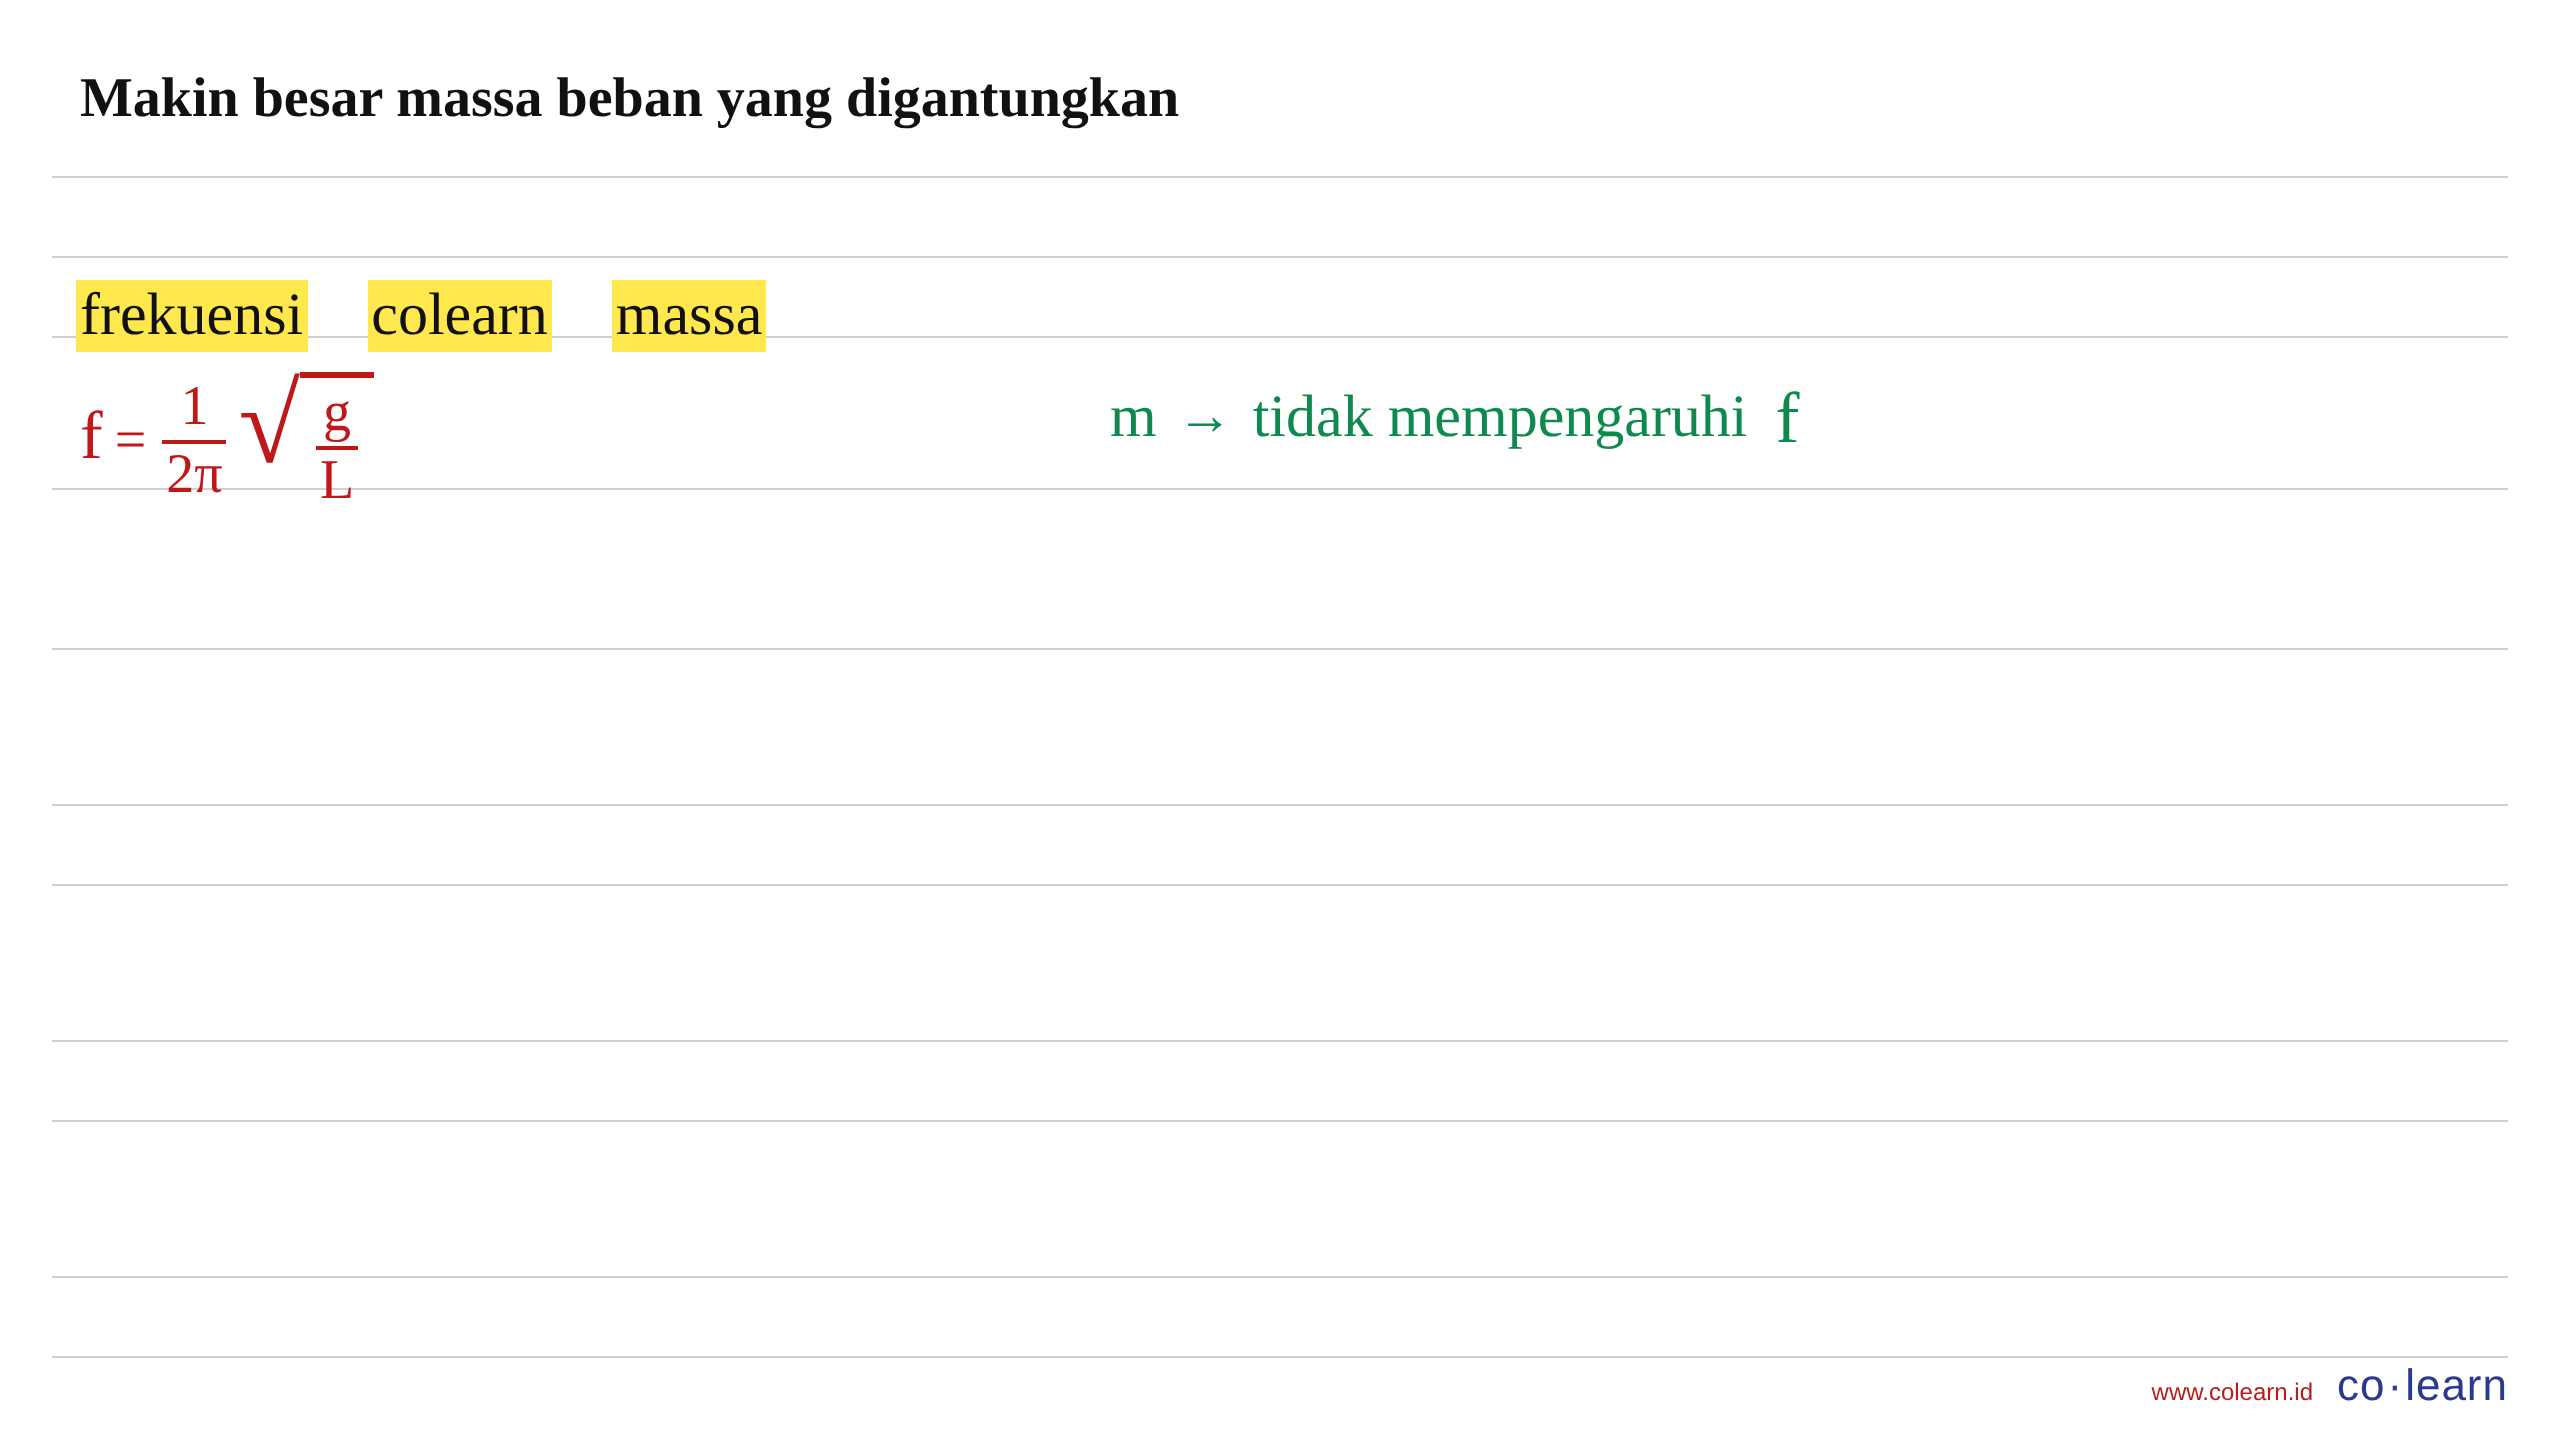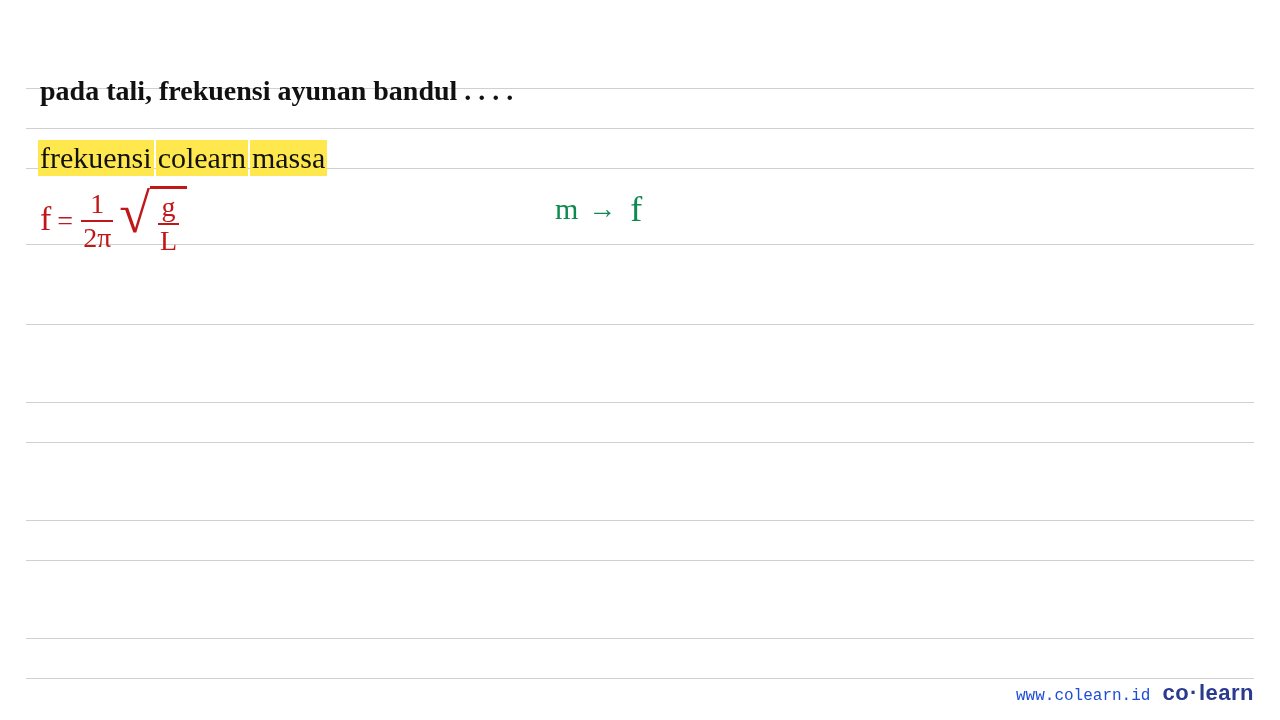--- a/index.html
+++ b/index.html
@@ -31,21 +31,21 @@
       font-size: 28px;
       font-weight: 600;
       color: #111;
       line-height: 1.45;
     }
     .highlight-group {
       position: absolute;
       top: 140px;
       left: 38px;
       display: flex;
-      gap: 2px;
+      gap: 30px;
       align-items: baseline;
     }
     .hl {
       background: #ffe84d;
       padding: 0 2px;
       font-family: 'Comic Sans MS', 'Segoe Script', cursive;
       font-size: 30px;
       color: #111;
       font-weight: 500;
       line-height: 1.2;
@@ -103,28 +103,28 @@
     .green-note .f-end { font-size: 36px; margin-left: 4px; }
     .footer {
       position: absolute;
       bottom: 14px;
       right: 26px;
       display: flex;
       align-items: baseline;
       gap: 12px;
     }
     .footer .url {
-      font-family: Liberation Mono, monospace;
-      font-size: 16px;
-      color: #1d4ed8;
+      font-family: Liberation Sans, sans-serif;
+      font-size: 12px;
+      color: #b91c1c;
     }
     .footer .brand {
       font-family: Arial, sans-serif;
       font-size: 22px;
-      font-weight: 700;
+      font-weight: 400;
       color: #2b3a8f;
       letter-spacing: 0.5px;
     }
     .footer .brand .dot { margin: 0 1px; }
   </style>
 </head>
 <body>
 
 <div class="ruled-lines">
     <div class="line" style="top: 88px;"></div>
@@ -134,22 +134,21 @@
     <div class="line" style="top: 324px;"></div>
     <div class="line" style="top: 402px;"></div>
     <div class="line" style="top: 442px;"></div>
     <div class="line" style="top: 520px;"></div>
     <div class="line" style="top: 560px;"></div>
     <div class="line" style="top: 638px;"></div>
     <div class="line" style="top: 678px;"></div>
   </div>
 
 <div class="question">
-  <br>
-  <span>pada tali, frekuensi ayunan bandul . . . .</span>
+  <span>Makin besar massa beban yang digantungkan</span><br>
 </div>
 
 <div class="highlight-group">
   <span class="hl">frekuensi</span>
   <span class="hl">colearn</span>
   <span class="hl">massa</span>
 </div>
 
 <div class="formula">
   <span class="f-lhs">f</span>
@@ -167,20 +166,21 @@
         <span class="bar"></span>
         <span class="den">L</span>
       </span>
     </span>
   </span>
 </div>
 
 <div class="green-note">
   <span>m</span>
   <span class="arrow">→</span>
+  <span>tidak mempengaruhi</span>
   <span class="f-end">f</span>
 </div>
 
 <div class="footer">
   <span class="url">www.colearn.id</span>
   <span class="brand">
     <span>co</span><span class="dot">·</span><span>learn</span>
   </span>
 </div>
 

